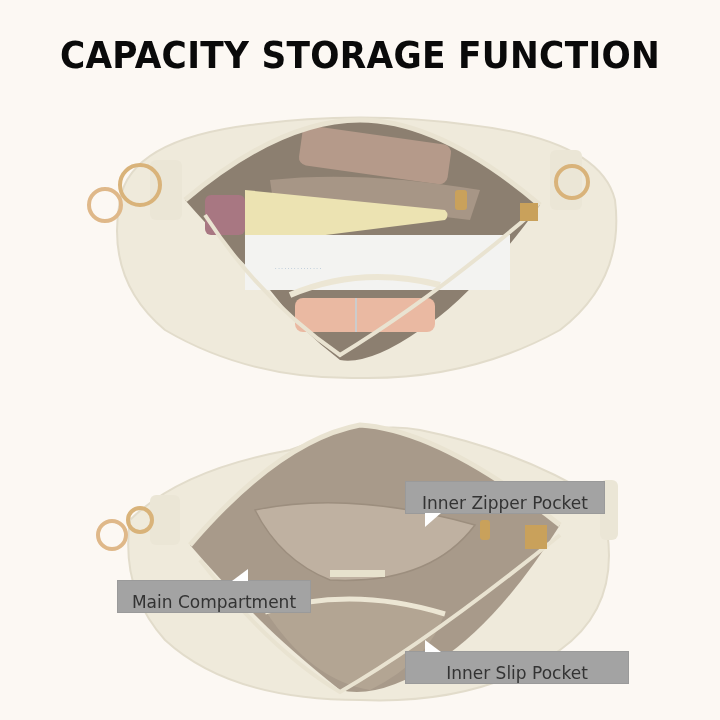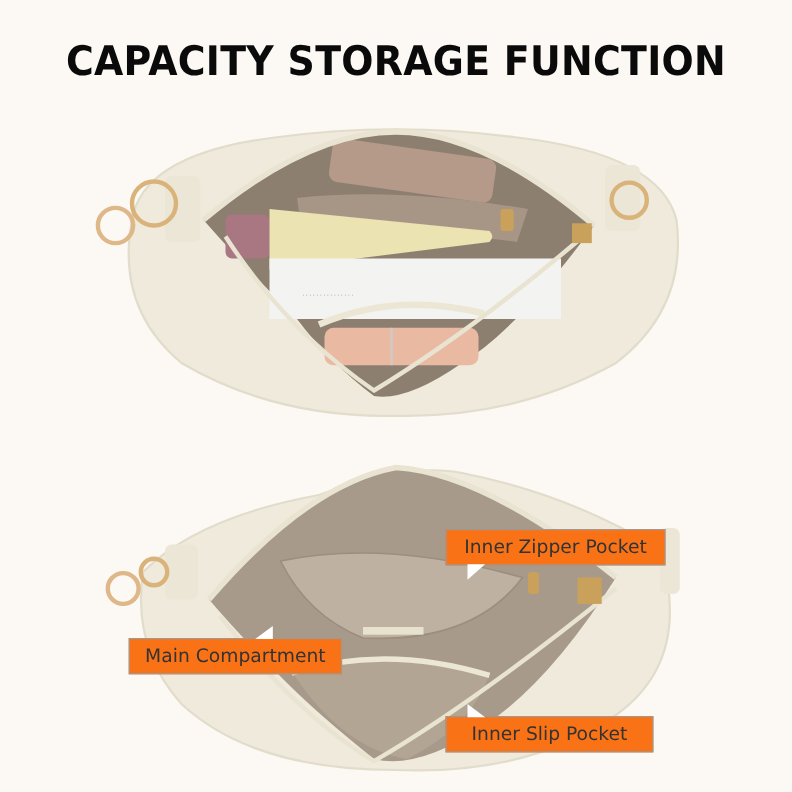--- a/index.html
+++ b/index.html
@@ -1,19 +1,19 @@
 <!DOCTYPE html>
 <html><head>
 <meta charset="utf-8">
 <style>
   html,body{margin:0;padding:0;}
   body{width:720px;height:720px;background:#fcf8f3;position:relative;overflow:hidden;font-family:"Liberation Sans",sans-serif;}
   .title{position:absolute;left:0;top:34px;width:720px;text-align:center;font-family:"DejaVu Sans",sans-serif;font-weight:bold;font-size:37px;letter-spacing:0.3px;color:#0a0a0a;transform:scaleX(0.93);}
   .scene{position:absolute;left:0;width:720px;}
-  .callout{position:absolute;background:#f97316;border:1px solid #9a9a9a;box-sizing:border-box;font-family:"DejaVu Sans",sans-serif;font-size:17px;color:#333;display:flex;align-items:center;justify-content:center;white-space:nowrap;height:33px;}
+  .callout{position:absolute;background:#a3a3a3;border:1px solid #9a9a9a;box-sizing:border-box;font-family:"DejaVu Sans",sans-serif;font-size:17px;color:#333;display:flex;align-items:flex-end;justify-content:center;white-space:nowrap;height:33px;}
   .tail{position:absolute;width:0;height:0;}
 </style>
 </head>
 <body>
 
 <div class="title">CAPACITY STORAGE FUNCTION</div>
 
 <svg class="scene" style="top:105px;height:285px" viewBox="0 105 720 285" width="720" height="285">
 
   <path d="M120 200 Q130 140 250 125 Q360 110 470 125 Q600 140 615 200 Q625 280 560 330 Q470 380 360 378 Q250 380 165 330 Q105 280 120 200Z" fill="#efeadb" stroke="#e2dccb" stroke-width="2"></path>
@@ -72,16 +72,16 @@
 <div class="callout" style="left:405px;top:481px;width:200px;">
   <span>Inner Zipper Pocket</span>
 </div>
 <div class="tail" style="left:425px;top:513px;border-left:0 solid transparent;border-right:16px solid transparent;border-top:14px solid #fff;"></div>
 
 <div class="callout" style="left:73px;top:580px;width:194px;margin-left:44px;">
   <span>Main Compartment</span>
 </div>
 <div class="tail" style="left:232px;top:569px;border-left:16px solid transparent;border-right:0 solid transparent;border-bottom:12px solid #fff;"></div>
 
-<div class="callout" style="left:405px;top:651px;width:189px;">
+<div class="callout" style="left:405px;top:651px;width:224px;">
   <span>Inner Slip Pocket</span>
 </div>
 <div class="tail" style="left:425px;top:640px;border-left:0 solid transparent;border-right:16px solid transparent;border-bottom:12px solid #fff;"></div>
 
 </body></html>

